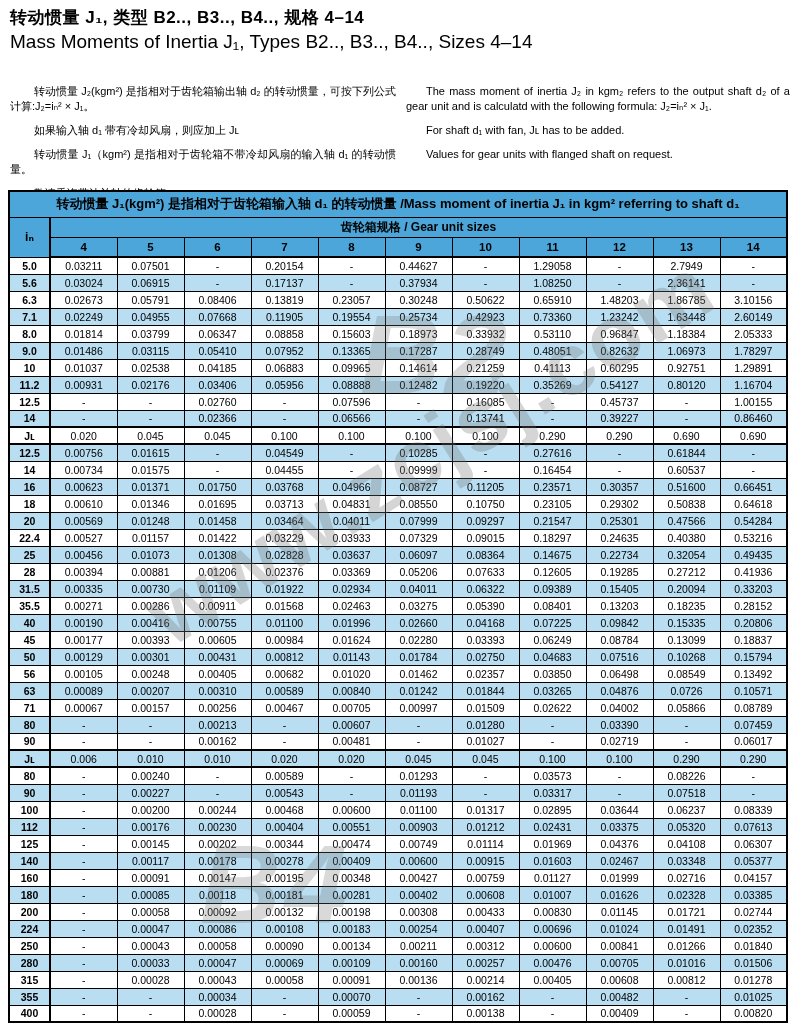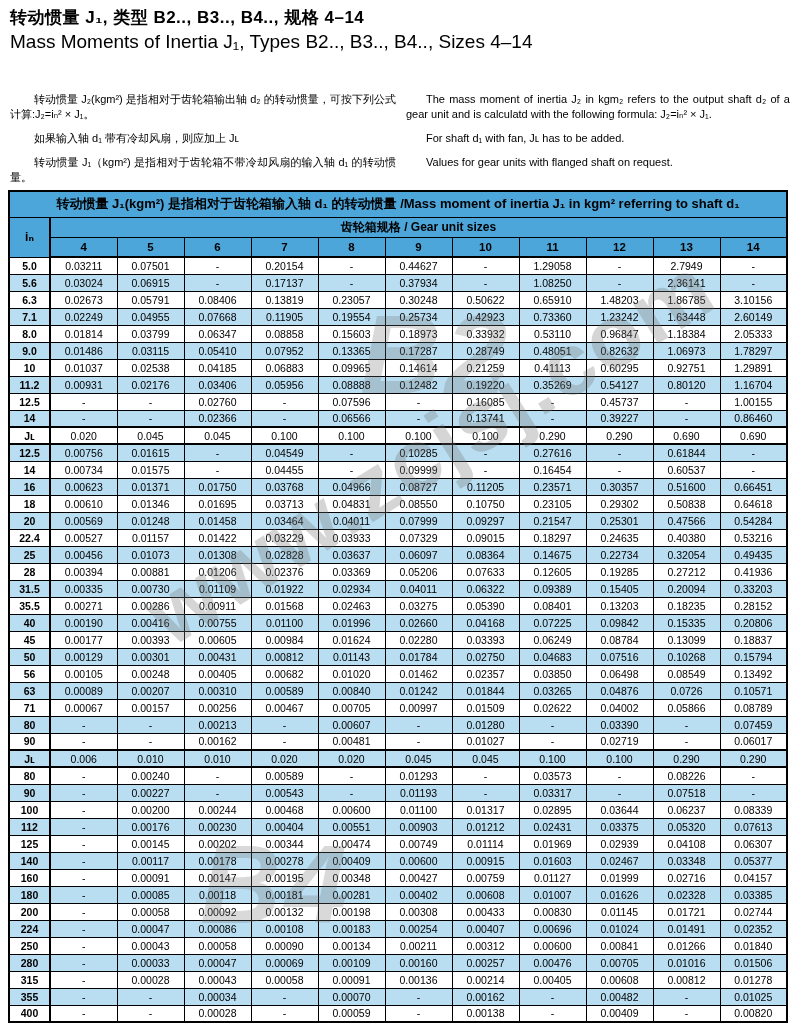--- a/index.html
+++ b/index.html
@@ -11,21 +11,21 @@
   html,body{margin:0;padding:0;}
   body{
     width:796px;height:1029px;position:relative;overflow:hidden;
     background:#fff;color:#000;
     font-family:"Liberation Sans","DejaVu Sans",sans-serif;
   }
   .titles{position:absolute;left:10px;top:6px;}
   .title-zh{margin:0;font-size:17px;font-weight:bold;letter-spacing:.5px;}
   .title-en{margin:2px 0 0 0;font-size:19px;font-weight:normal;}
 
-  .intro{position:absolute;top:84px;display:block;margin-top:8px;}
+  .intro{position:absolute;top:84px;display:block;}
   .intro-zh{left:10px;width:386px;}
   .intro-en{left:406px;width:384px;}
   .intro p{margin:0 0 9px 0;font-size:11px;line-height:15px;text-indent:24px;text-align:justify;}
   .intro-en p{text-indent:20px;}
 
   table{
     position:absolute;left:8px;top:190px;width:780px;
     border-collapse:collapse;table-layout:fixed;
     border:2px solid var(--border);
   }
@@ -599,21 +599,21 @@
       <tr>
         <td class="lbl">125</td>
         <td>-</td>
         <td>0.00145</td>
         <td>0.00202</td>
         <td>0.00344</td>
         <td>0.00474</td>
         <td>0.00749</td>
         <td>0.01114</td>
         <td>0.01969</td>
-        <td>0.02939</td>
+        <td>0.04376</td>
         <td>0.04108</td>
         <td>0.06307</td>
       </tr>
       <tr>
         <td class="lbl">140</td>
         <td>-</td>
         <td>0.00117</td>
         <td>0.00178</td>
         <td>0.00278</td>
         <td>0.00409</td>

